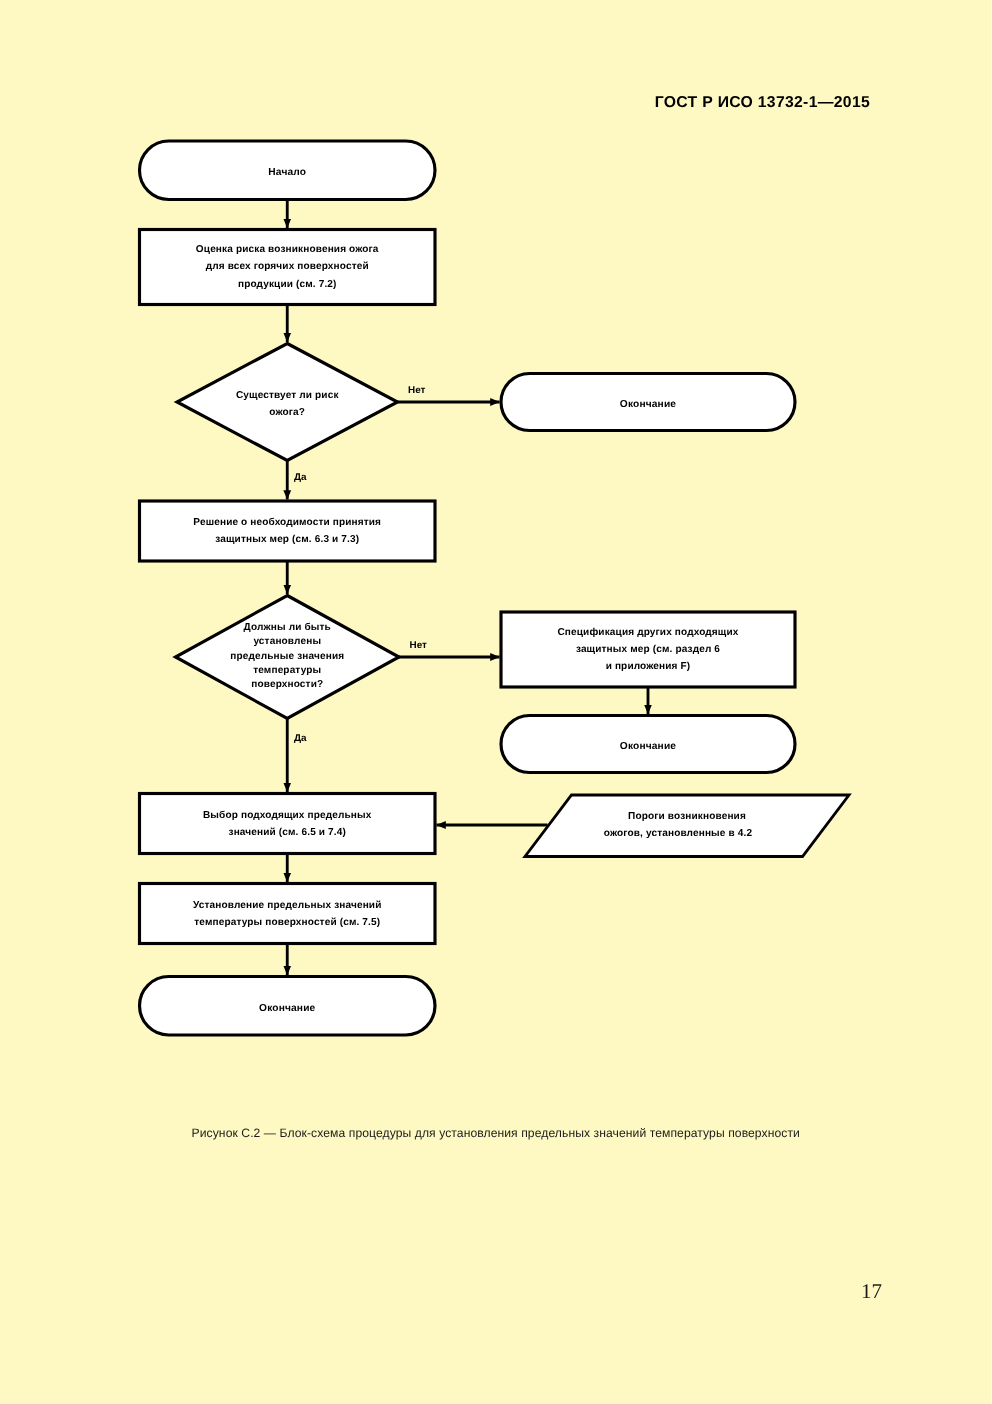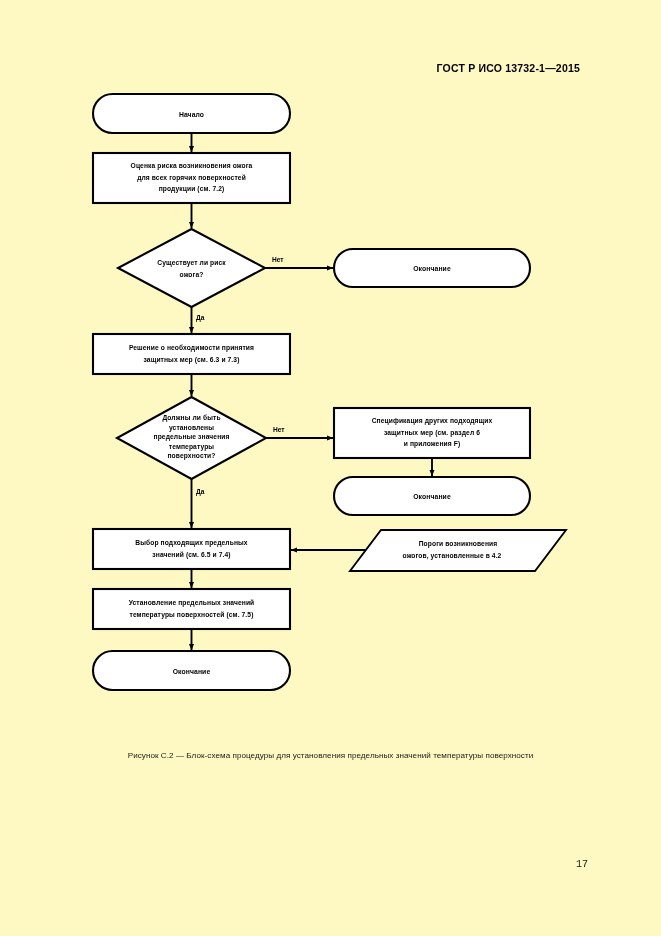--- a/index.html
+++ b/index.html
@@ -79,23 +79,23 @@
     font-size: 8.1px;
     color: #1a1a1a;
     font-family: "Liberation Sans", sans-serif;
     letter-spacing: 0.05px;
     margin-top: 43px;
   }
   .page-number {
     position: absolute;
     right: 73px;
     bottom: 66px;
-    font-size: 10px;
+    font-size: 14px;
     color: #1a1a1a;
-    font-family: Liberation Mono, monospace;
+    font-family: Liberation Serif, serif;
   }
 </style>
 </head>
 <body>
 
 <div class="page">
 
   <div class="doc-header">ГОСТ Р ИСО 13732-1—2015</div>
 
   <div class="figure-area">

